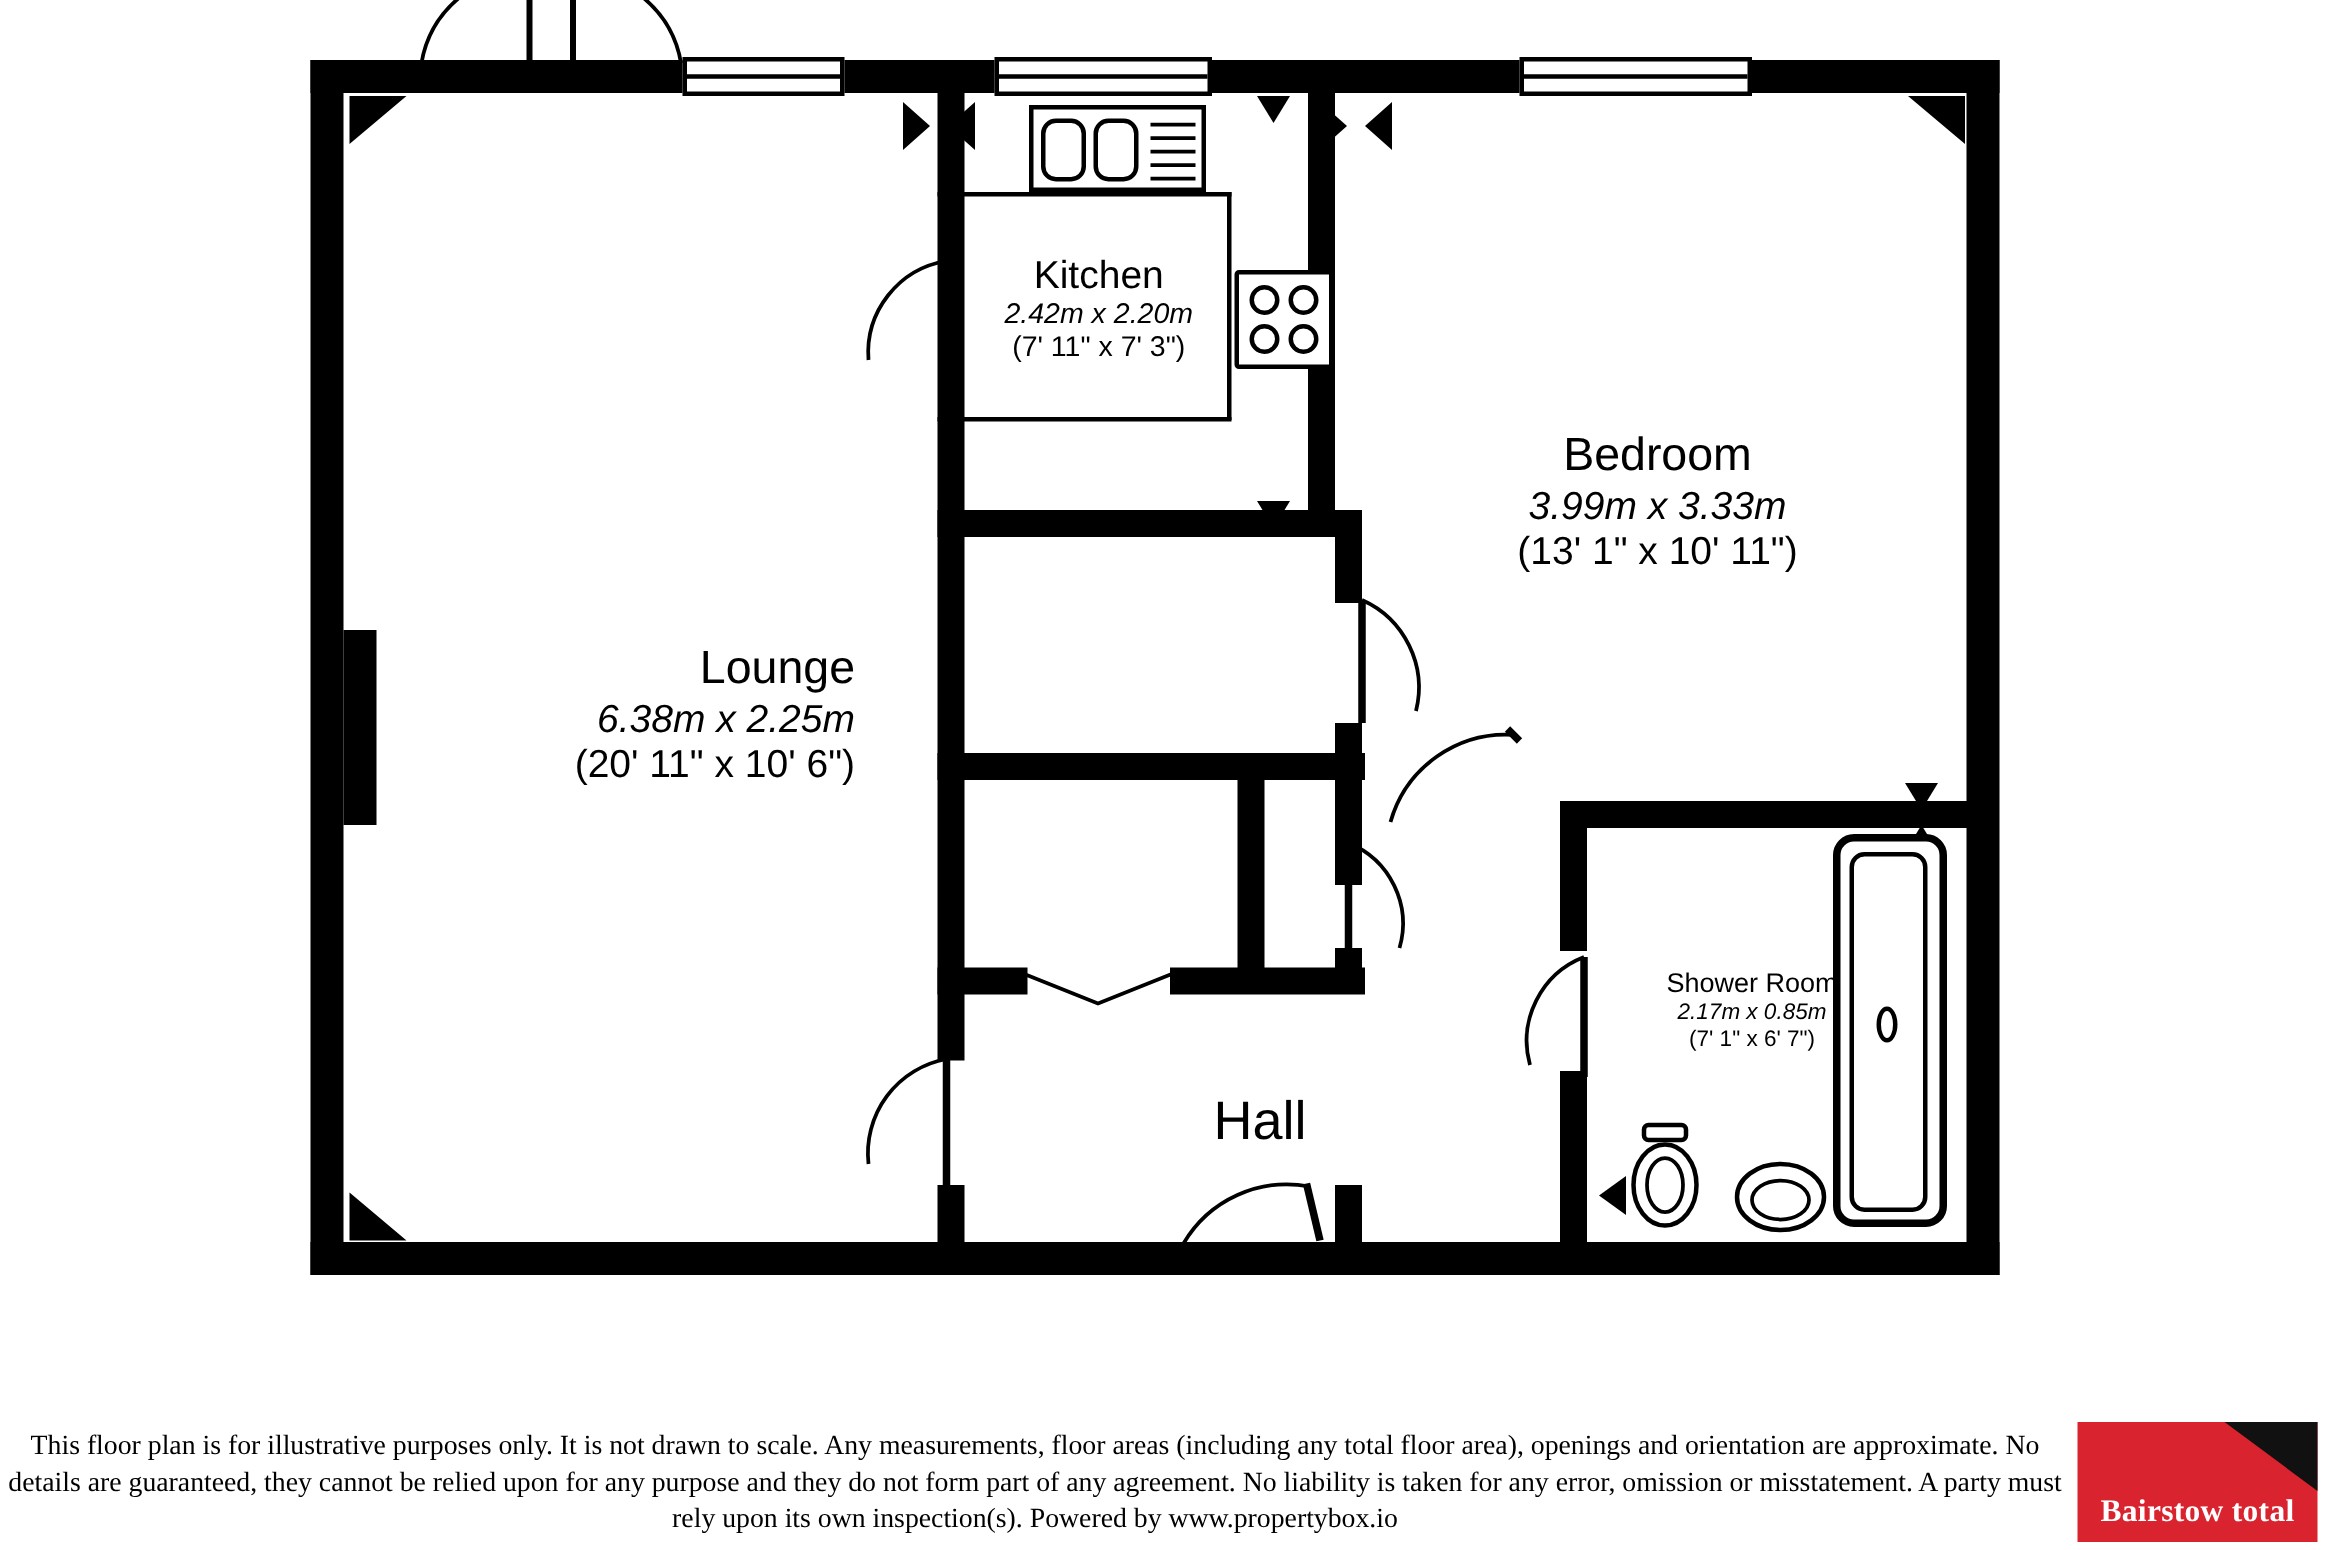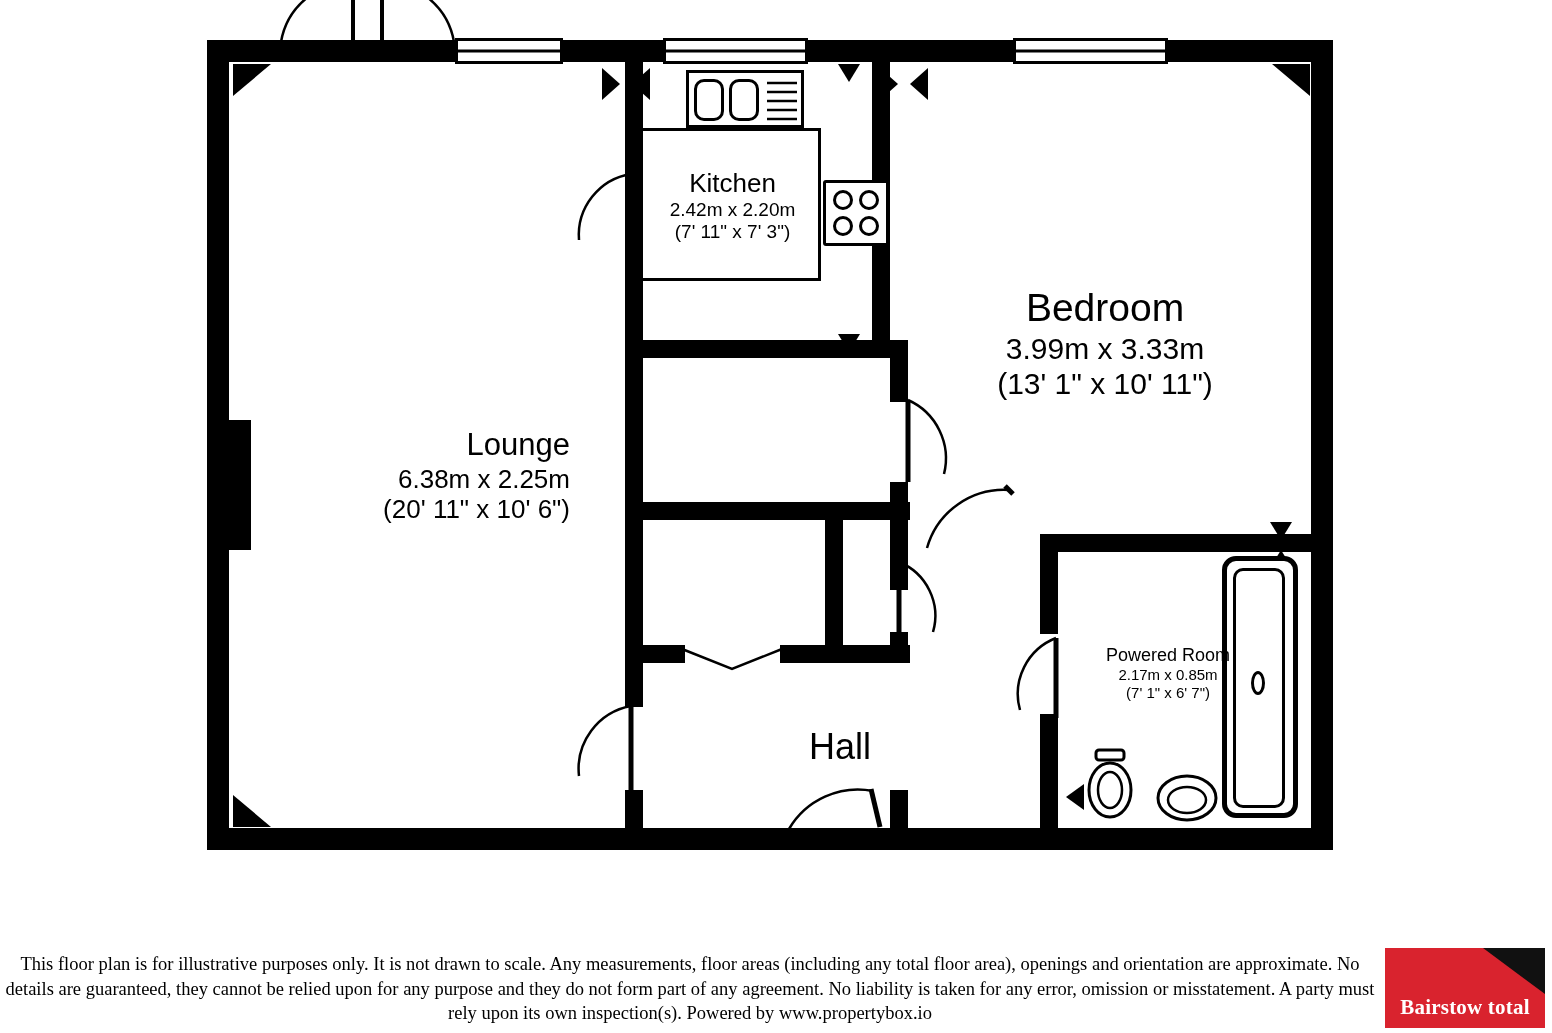--- a/index.html
+++ b/index.html
@@ -3,28 +3,28 @@
 <meta charset="utf-8">
 <style>
   html,body{margin:0;padding:0;background:#ffffff;}
   body{width:1552px;height:1033px;font-family:"Liberation Sans",sans-serif;color:#000;overflow:hidden;}
   #plan{position:relative;width:1552px;height:1033px;}
 
   
   .wall{position:absolute;background:#000;}
   .room-label{position:absolute;text-align:center;line-height:1.18;}
   .room-label .nm{display:block;}
-  .room-label .dm{display:block;}
+  .room-label .dm{display:block;font-style:italic;}
   .room-label .df{display:block;}
 
   .lounge-label .nm{font-size:31px;}
   .lounge-label .dm,.lounge-label .df{font-size:26px;}
 
-  .bedroom-label .nm{font-size:39px;}
-  .bedroom-label .dm,.bedroom-label .df{font-size:30px;}
+  .bedroom-label .nm{font-size:31px;}
+  .bedroom-label .dm,.bedroom-label .df{font-size:26px;}
 
   .kitchen-label .nm{font-size:26px;}
   .kitchen-label .dm,.kitchen-label .df{font-size:19px;}
 
   .shower-label .nm{font-size:18px;}
   .shower-label .dm,.shower-label .df{font-size:15px;}
 
   .hall-label .nm{font-size:36px;}
 
   
@@ -287,21 +287,21 @@
     <span class="df">(7' 11" x 7' 3")</span>
   </div>
 
   <div class="room-label bedroom-label" style="left:960px;top:285px;width:290px;">
     <span class="nm">Bedroom</span>
     <span class="dm">3.99m x 3.33m</span>
     <span class="df">(13' 1" x 10' 11")</span>
   </div>
 
   <div class="room-label shower-label" style="left:1068px;top:645px;width:200px;">
-    <span class="nm">Powered Room</span>
+    <span class="nm">Shower Room</span>
     <span class="dm">2.17m x 0.85m</span>
     <span class="df">(7' 1" x 6' 7")</span>
   </div>
 
   <div class="room-label hall-label" style="left:750px;top:726px;width:180px;">
     <span class="nm">Hall</span>
   </div>
 
   <div class="disclaimer">This floor plan is for illustrative purposes only. It is not drawn to scale. Any measurements, floor areas (including any total floor area), openings and orientation are approximate. No details are guaranteed, they cannot be relied upon for any purpose and they do not form part of any agreement. No liability is taken for any error, omission or misstatement. A party must rely upon its own inspection(s). Powered by www.propertybox.io</div>
 

